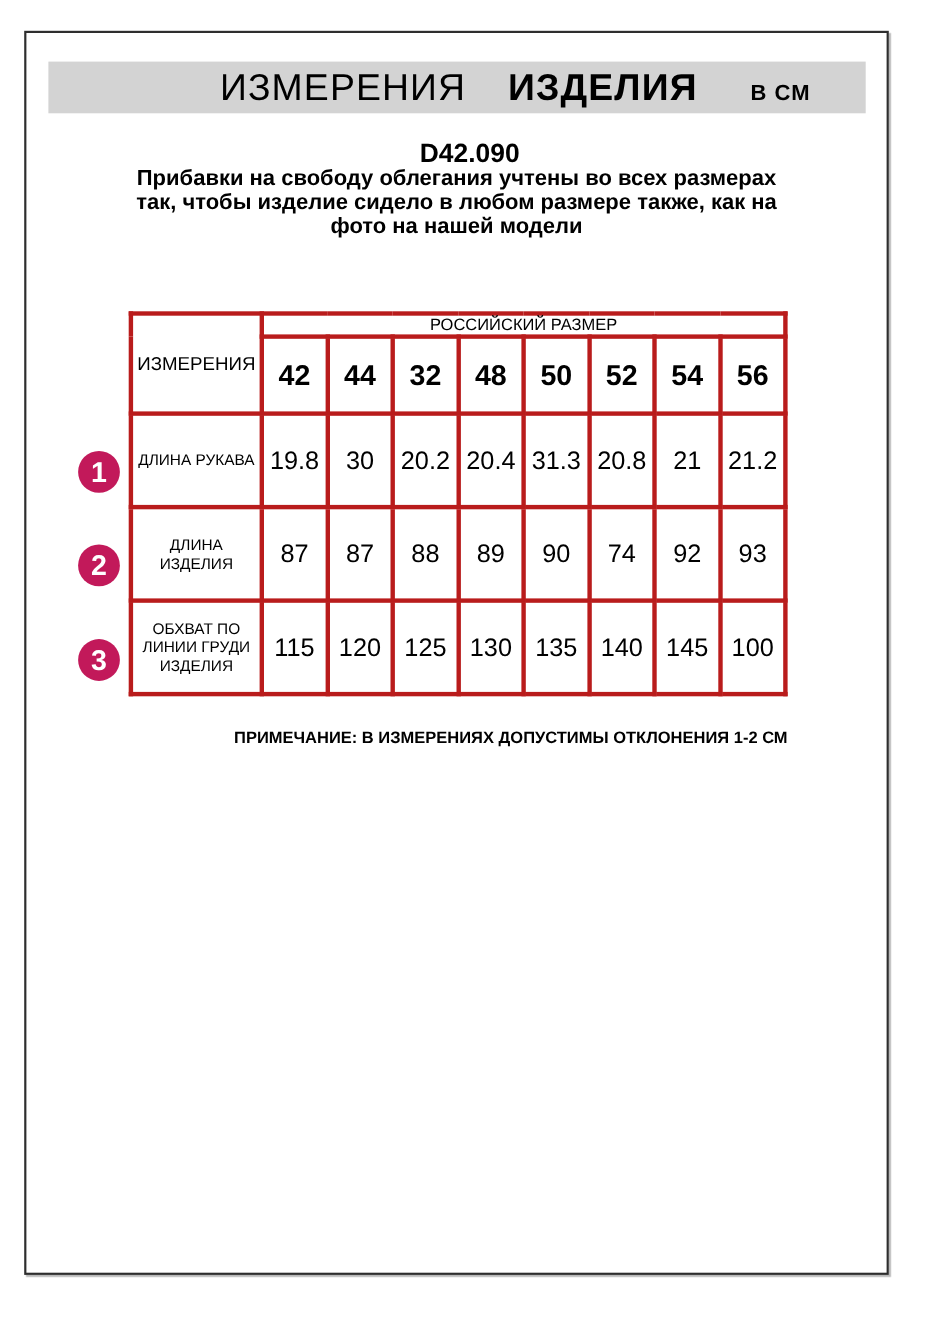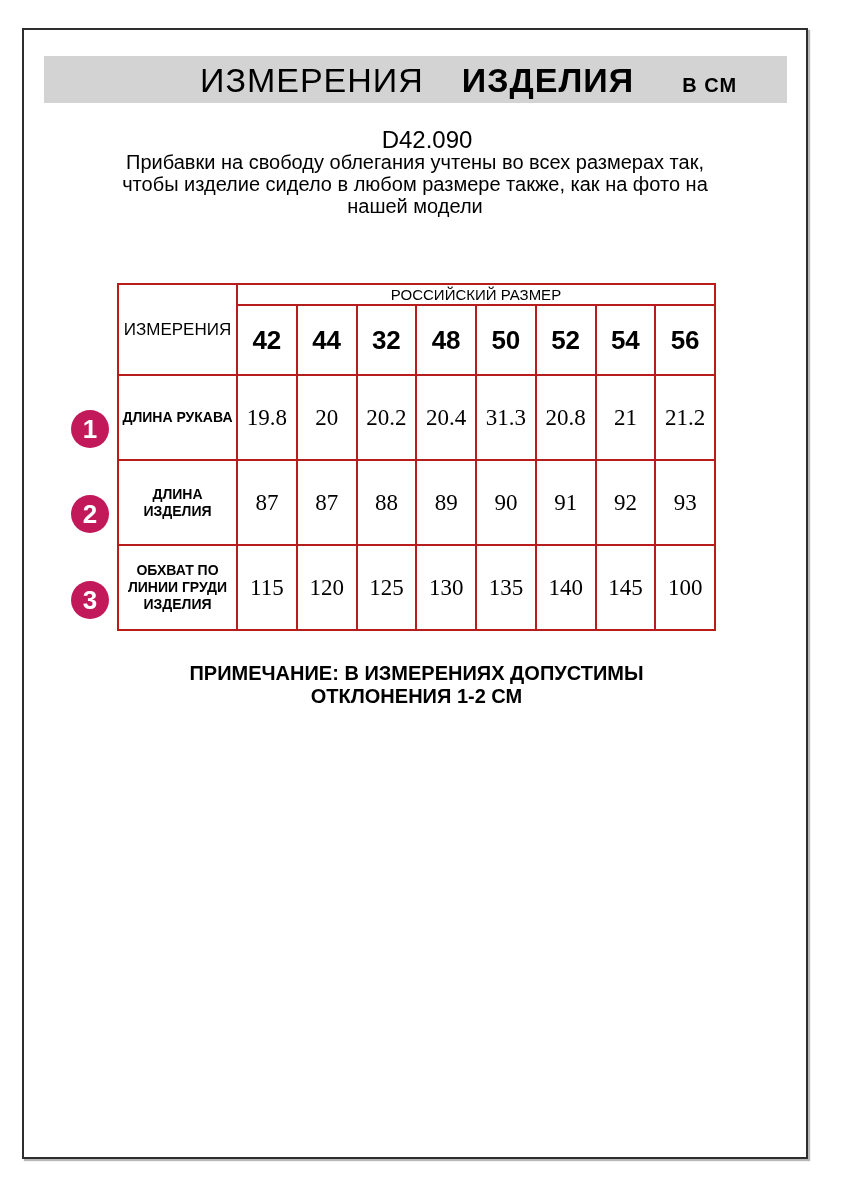--- a/index.html
+++ b/index.html
@@ -49,67 +49,66 @@
     letter-spacing: 1px;
     margin-left: 48px;
     line-height: 1;
   }
   .product-code {
     position: absolute;
     left: 0; top: 126px;
     width: 830px;
     text-align: center;
     font-size: 24px;
-    font-weight: 400;
+    font-weight: 700;
     padding-left: 24px;
   }
   .product-description {
     position: absolute;
     left: 111px; top: 151px;
     width: 608px;
     text-align: center;
     font-size: 20px;
     line-height: 22px;
-    font-weight: 400;
+    font-weight: 700;
   }
   table.size-table {
     position: absolute;
     left: 117px; top: 283px;
     border-collapse: collapse;
     table-layout: fixed;
     width: 599px;
   }
   table.size-table td {
-    border: 2px solid #b91c1c;
+    border: 4px solid #b91c1c;
     text-align: center;
     vertical-align: middle;
     padding: 0;
   }
   td.measurements-cell {
     width: 119px;
     font-size: 17px;
     font-weight: 400;
   }
   td.group-header-cell {
     height: 21px;
     font-size: 15px;
     font-weight: 400;
   }
   tr.sizes-row td { height: 70px; font-size: 26px; font-weight: 700; margin-top: 24px; }
   tr.data-row td { height: 85px; }
   tr.data-row td.row-label {
     font-size: 14px;
-    font-weight: 700;
+    font-weight: 400;
     white-space: pre-line;
     line-height: 17px;
   }
   tr.data-row td.value-cell {
     font-size: 23px;
     font-weight: 400;
-    font-family: Liberation Serif, serif;
   }
   .row-badge {
     position: absolute;
     left: 71px;
     width: 38px; height: 38px;
     border-radius: 50%;
     background: #c2195a;
     color: #ffffff;
     font-size: 26px;
     font-weight: 700;
@@ -118,22 +117,22 @@
     justify-content: center;
     line-height: 1;
   }
   .badge-1 { top: 410px; }
   .badge-2 { top: 495px; }
   .badge-3 { top: 581px; }
   .note {
     position: absolute;
     left: 117px; top: 662px;
     width: 599px;
-    text-align: center;
-    font-size: 20px;
+    text-align: right;
+    font-size: 15px;
     font-weight: 700;
   }
 </style>
 </head>
 <body>
 
 <div class="page-frame"></div>
 
 <div class="header-band">
   <span class="title-normal">ИЗМЕРЕНИЯ</span>
@@ -157,37 +156,37 @@
     <td>32</td>
     <td>48</td>
     <td>50</td>
     <td>52</td>
     <td>54</td>
     <td>56</td>
   </tr>
   <tr class="data-row">
     <td class="row-label">ДЛИНА РУКАВА</td>
     <td class="value-cell">19.8</td>
-    <td class="value-cell">20</td>
+    <td class="value-cell">30</td>
     <td class="value-cell">20.2</td>
     <td class="value-cell">20.4</td>
     <td class="value-cell">31.3</td>
     <td class="value-cell">20.8</td>
     <td class="value-cell">21</td>
     <td class="value-cell">21.2</td>
   </tr>
   <tr class="data-row">
     <td class="row-label">ДЛИНА
 ИЗДЕЛИЯ</td>
     <td class="value-cell">87</td>
     <td class="value-cell">87</td>
     <td class="value-cell">88</td>
     <td class="value-cell">89</td>
     <td class="value-cell">90</td>
-    <td class="value-cell">91</td>
+    <td class="value-cell">74</td>
     <td class="value-cell">92</td>
     <td class="value-cell">93</td>
   </tr>
   <tr class="data-row">
     <td class="row-label">ОБХВАТ ПО
 ЛИНИИ ГРУДИ
 ИЗДЕЛИЯ</td>
     <td class="value-cell">115</td>
     <td class="value-cell">120</td>
     <td class="value-cell">125</td>

